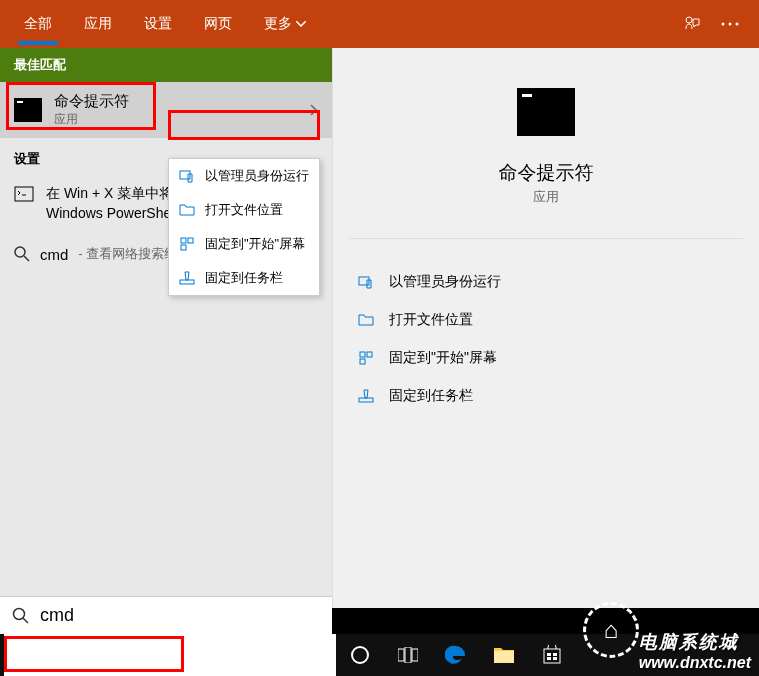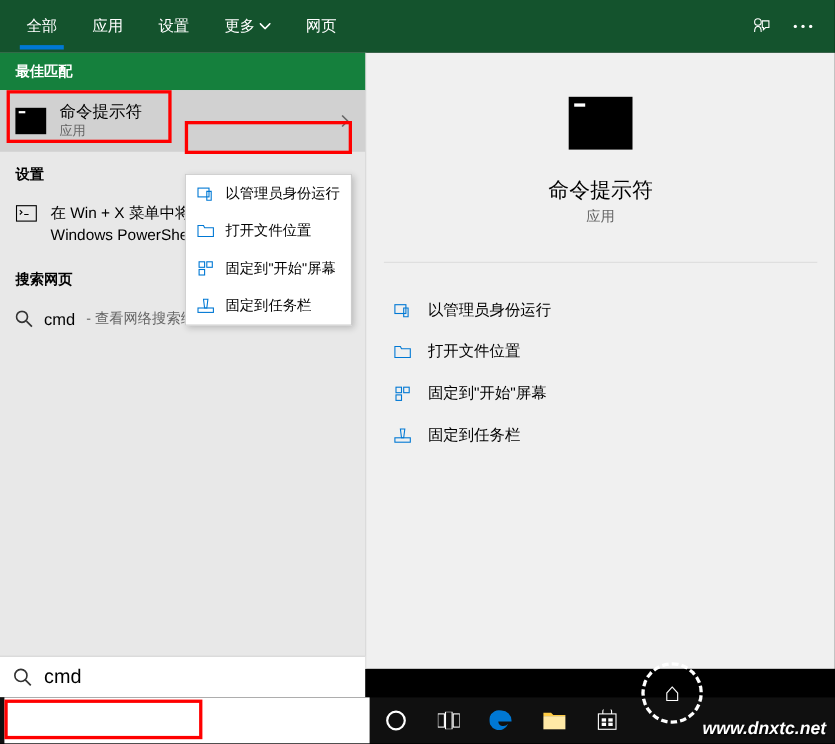--- a/index.html
+++ b/index.html
@@ -1,31 +1,31 @@
 <!DOCTYPE html>
 <html><head>
   <meta charset="utf-8">
   <style>
     * { margin: 0; padding: 0; box-sizing: border-box; font-family: "Microsoft YaHei", "Segoe UI", sans-serif; }
     body { width: 759px; height: 676px; background: #000; overflow: hidden; position: relative; }
     
-    .header { background: #14532d; height: 48px; display: flex; align-items: center; padding: 0 8px; justify-content: space-between; }
+    .header { background: #c2410c; height: 48px; display: flex; align-items: center; padding: 0 8px; justify-content: space-between; }
     .tabs { display: flex; align-items: center; }
     .tab { color: #fff; padding: 12px 16px; font-size: 14px; cursor: pointer; position: relative; }
     .tab.active { font-weight: 500; }
     .tab.active::after { content: ''; position: absolute; bottom: 0; left: 10px; right: 10px; height: 4px; background: #0078d4; }
     .tab-more { display: flex; align-items: center; gap: 4px; }
     .header-right { display: flex; align-items: center; gap: 20px; padding-right: 12px; }
     .header-icon { color: #fff; font-size: 16px; cursor: pointer; }
     
     .main-content { display: flex; height: 560px; }
     
     .left-panel { width: 332px; background: #e8e8e8; position: relative; }
     
-    .section-header { background: #15803d; color: #fff; font-size: 13px; padding: 8px 14px; font-weight: bold; }
+    .section-header { background: #4d7c0f; color: #fff; font-size: 13px; padding: 8px 14px; font-weight: bold; }
     
     .result-item { display: flex; align-items: center; padding: 10px 14px; gap: 12px; cursor: pointer; }
     .result-item.selected { background: #d1d1d1; }
     .result-icon { width: 28px; height: 24px; background: #000; position: relative; display: flex; align-items: center; }
     .result-icon::before { content: ''; position: absolute; top: 3px; left: 3px; font-size: 7px; color: #fff; width: 6px; height: 2px; background: #fff; }
     .result-text { display: flex; flex-direction: column; }
     .result-name { font-size: 15px; color: #000; }
     .result-type { font-size: 12px; color: #666; }
     .result-arrow { margin-left: auto; color: #666; }
     
@@ -79,27 +79,27 @@
     svg { display: block; }
   </style>
 </head>
 <body>
 
 <div class="header">
   <div class="tabs">
     <div class="tab active">全部</div>
     <div class="tab">应用</div>
     <div class="tab">设置</div>
+    <div class="tab">网页</div>
     <div class="tab tab-more">
       <span>更多</span>
       <svg width="10" height="6" viewBox="0 0 10 6">
           <path d="M0 0 L5 5 L10 0" stroke="#fff" fill="none" stroke-width="1.5"></path>
         </svg>
     </div>
-    <div class="tab">网页</div>
   </div>
   <div class="header-right">
     <span class="header-icon">
       <svg width="18" height="18" viewBox="0 0 18 18">
           <circle cx="6" cy="5" r="3" fill="none" stroke="#fff"></circle>
           <path d="M3 14 Q3 9 6 9 Q9 9 9 14" fill="none" stroke="#fff"></path>
           <path d="M10 4 L16 4 L16 10 L13 10 L11 12 L11 10 L10 10 Z" fill="none" stroke="#fff"></path>
         </svg>
     </span>
     <span class="header-icon">
@@ -134,21 +134,20 @@
       <div class="settings-item">
         <svg class="settings-icon" width="20" height="20" viewBox="0 0 20 20">
             <rect x="1" y="3" width="18" height="14" fill="none" stroke="#000"></rect>
             <path d="M4 7 L6 9 L4 11" stroke="#000" fill="none"></path>
             <line x1="8" y1="11" x2="12" y2="11" stroke="#000"></line>
           </svg>
         <div class="settings-text">在 Win + X 菜单中将命令提示符替换为 Windows PowerShell</div>
       </div>
     </div>
 
-    <div class="settings-header">搜索网页</div>
     <div class="websearch-item">
       <svg class="ws-icon" width="16" height="16" viewBox="0 0 16 16">
           <circle cx="6" cy="6" r="5" fill="none" stroke="#333" stroke-width="1.5"></circle>
           <line x1="10" y1="10" x2="15" y2="15" stroke="#333" stroke-width="1.5"></line>
         </svg>
       <span class="ws-text">cmd</span>
       <span class="ws-hint"> - 查看网络搜索结果</span>
       <div class="result-arrow" style="margin-left:auto">
         <svg width="8" height="12" viewBox="0 0 8 12">
             <path d="M1 1 L6 6 L1 11" stroke="#666" fill="none" stroke-width="1.5"></path>
@@ -292,14 +291,15 @@
 </div>
 
 <div class="highlight-red hl-result"></div>
 <div class="highlight-red hl-admin"></div>
 <div class="highlight-red hl-search"></div>
 
 <div class="watermark-logo">
     <span class="watermark-logo-inner">⌂</span>
   </div>
 <div class="watermark">
+  <div class="watermark-cn">电脑系统城</div>
   <div>www.dnxtc.net</div>
 </div>
 
 </body></html>

